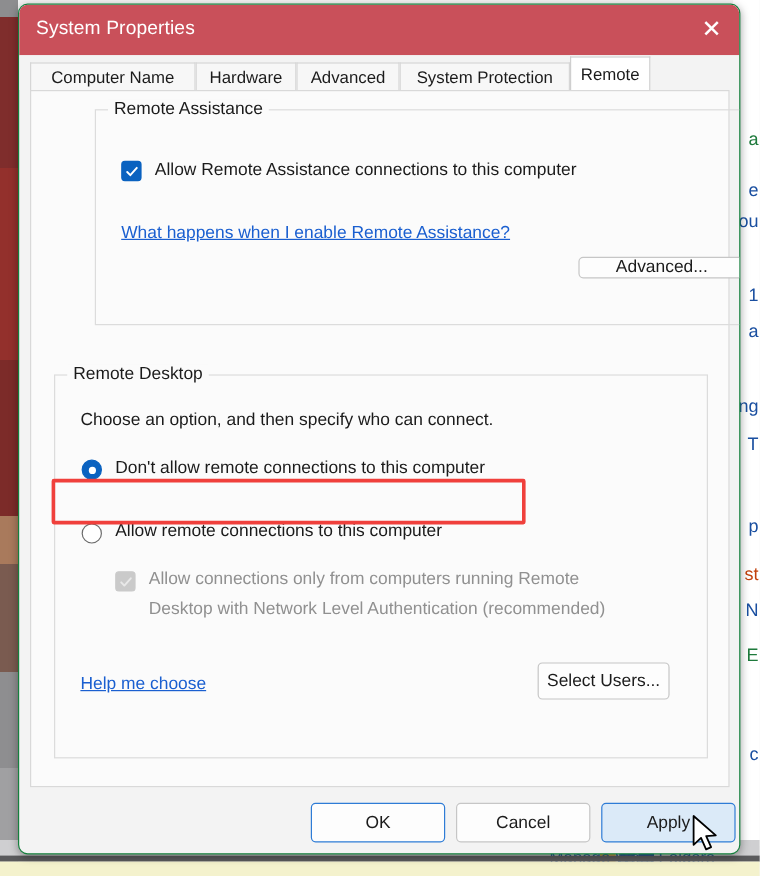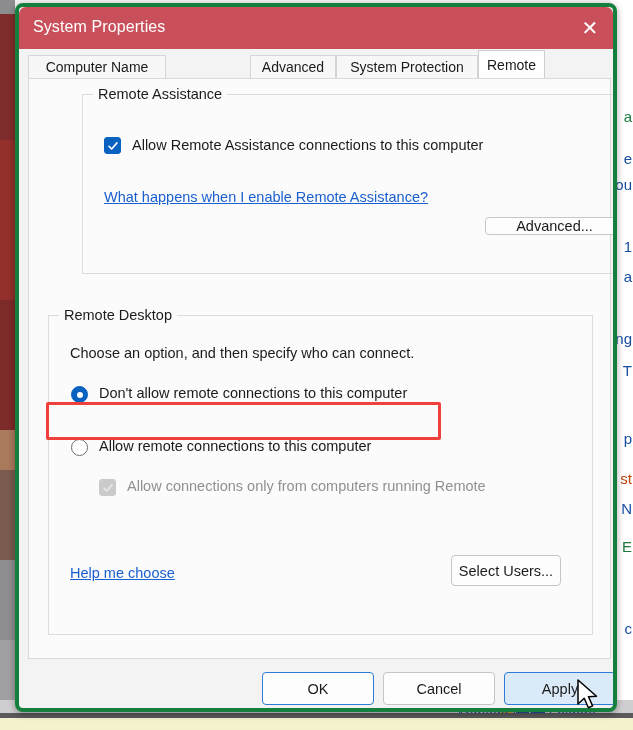--- a/index.html
+++ b/index.html
@@ -55,21 +55,21 @@
   .bg-grey-strip {
     position: absolute; left: 0; right: 0; top: 713px; height: 5px;
     background: #5a5a5c;
   }
 
   
   #dialog {
     position: absolute;
     left: 15px; top: 3px;
     width: 602px; height: 709px;
-    border: 4px solid #15803d;
+    border: 1px solid #15803d;
     border-radius: 8px;
     background: #f3f3f3;
     overflow: hidden;
     box-shadow: 0 2px 7px rgba(0,0,0,.35);
   }
   .titlebar {
     position: relative;
     height: 42px;
     background: #c9505a;
     border-top-left-radius: 7px;
@@ -232,20 +232,23 @@
     <div class="title-text">System Properties</div>
     <div class="close-btn">
       <span class="close-x">✕</span>
     </div>
   </div>
 
   <div class="tabstrip">
     <div class="tab" style="left:9px;width:138px;">
         <span>Computer Name</span>
       </div>
+    <div class="tab" style="left:147px;width:84px;">
+        <span>Hardware</span>
+      </div>
     <div class="tab" style="left:231px;width:86px;">
         <span>Advanced</span>
       </div>
     <div class="tab" style="left:317px;width:142px;">
         <span>System Protection</span>
       </div>
     <div class="tab active" style="left:459px;width:67px;">
         <span>Remote</span>
       </div>
   </div>
@@ -281,20 +284,21 @@
 
       <div class="rb" style="left:22px; top:123px;"></div>
       <div class="statictext" style="left:50px; top:122px;">Allow remote connections to this computer</div>
 
       <div class="cb disabled" style="left:50px; top:163px;">
         <svg width="12" height="12" viewBox="0 0 12 12">
           <path d="M2 6.3 L4.6 9 L10 2.9" stroke="#e8e8e8" stroke-width="1.6" fill="none" stroke-linecap="round" stroke-linejoin="round"></path>
         </svg>
       </div>
       <div class="statictext dim" style="left:78px; top:162px;">Allow connections only from computers running Remote</div>
+      <div class="statictext dim" style="left:78px; top:187px;">Desktop with Network Level Authentication (recommended)</div>
 
       <div class="wlink" style="left:21px; top:249px;">Help me choose</div>
 
       <div class="btn" style="left:402px; top:239px; width:110px; height:31px;">
         <span>Select Users...</span>
       </div>
     </div>
   </div>
 
   <div class="redbox" style="left:27px; top:395px; width:395px; height:38px;"></div>

